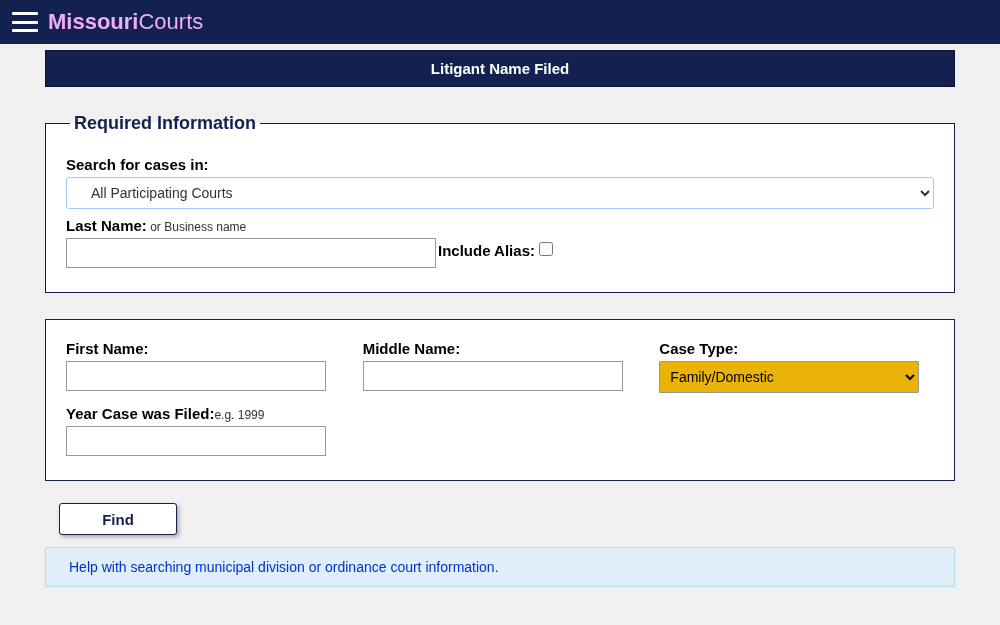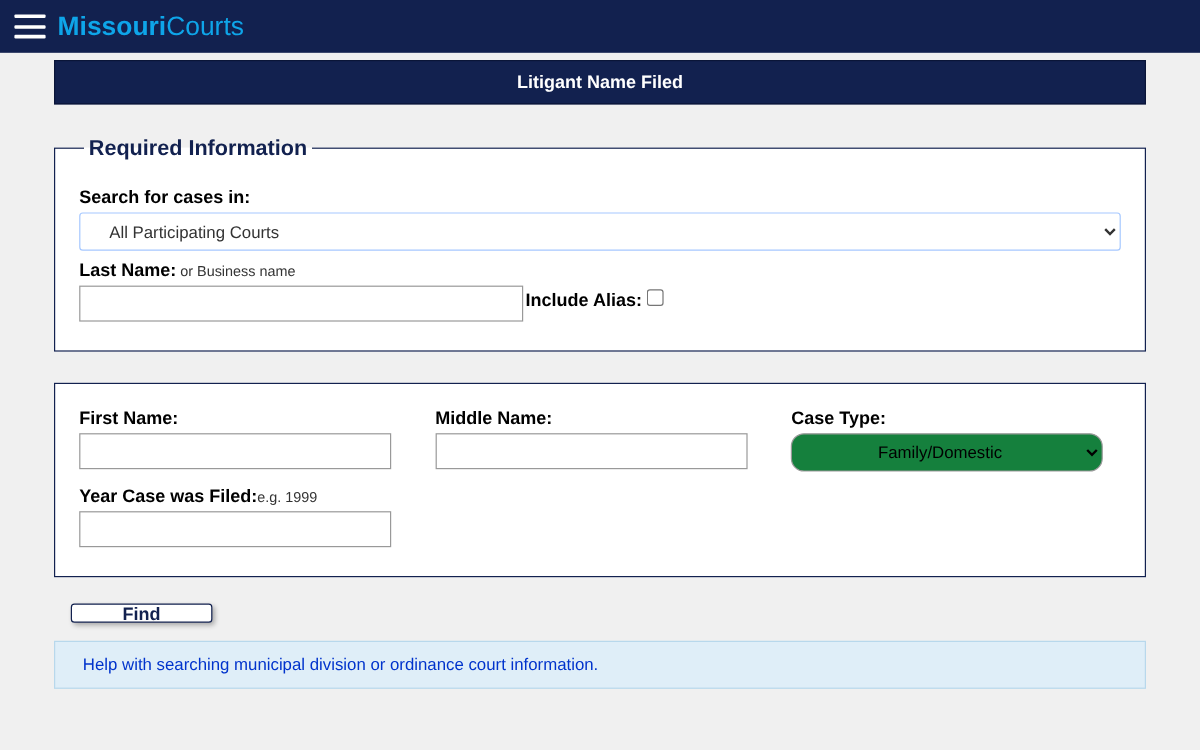--- a/index.html
+++ b/index.html
@@ -9,21 +9,21 @@
     }
     body {
       font-family: Arial, Helvetica, sans-serif;
       background: #f0f0f0;
       width: 1000px;
       height: 625px;
       overflow: hidden;
     }
     .header {
       background: #12214f;
-      color: #0ea5e9;
+      color: #f0abfc;
       display: flex;
       align-items: center;
       padding: 16px 12px;
       height: 44px;
     }
     .menu-icon {
       width: 26px;
       height: 20px;
       display: flex;
       flex-direction: column;
@@ -124,39 +124,38 @@
       border: 1px solid #999;
       padding: 4px 6px;
       font-size: 14px;
     }
     .case-type-select {
       width: 260px;
       height: 32px;
       border: 1px solid #999;
       padding: 4px 6px;
       font-size: 14px;
-      border-radius: 11px;
-      background: #15803d;
-      text-align: center;
+      border-radius: 1px;
+      background: #eab308;
     }
     .year-section {
       margin-top: 12px;
     }
     .year-input {
       width: 260px;
       height: 30px;
       border: 1px solid #999;
       padding: 4px 6px;
       font-size: 14px;
     }
     .find-button {
       margin-top: 22px;
       margin-left: 14px;
       width: 118px;
-      height: 16px;
+      height: 32px;
       background: #fff;
       border: 1px solid #12214f;
       border-radius: 3px;
       font-weight: bold;
       font-size: 15px;
       color: #12214f;
       cursor: pointer;
       box-shadow: 2px 2px 4px rgba(0,0,0,0.3);
     }
     .help-bar {

